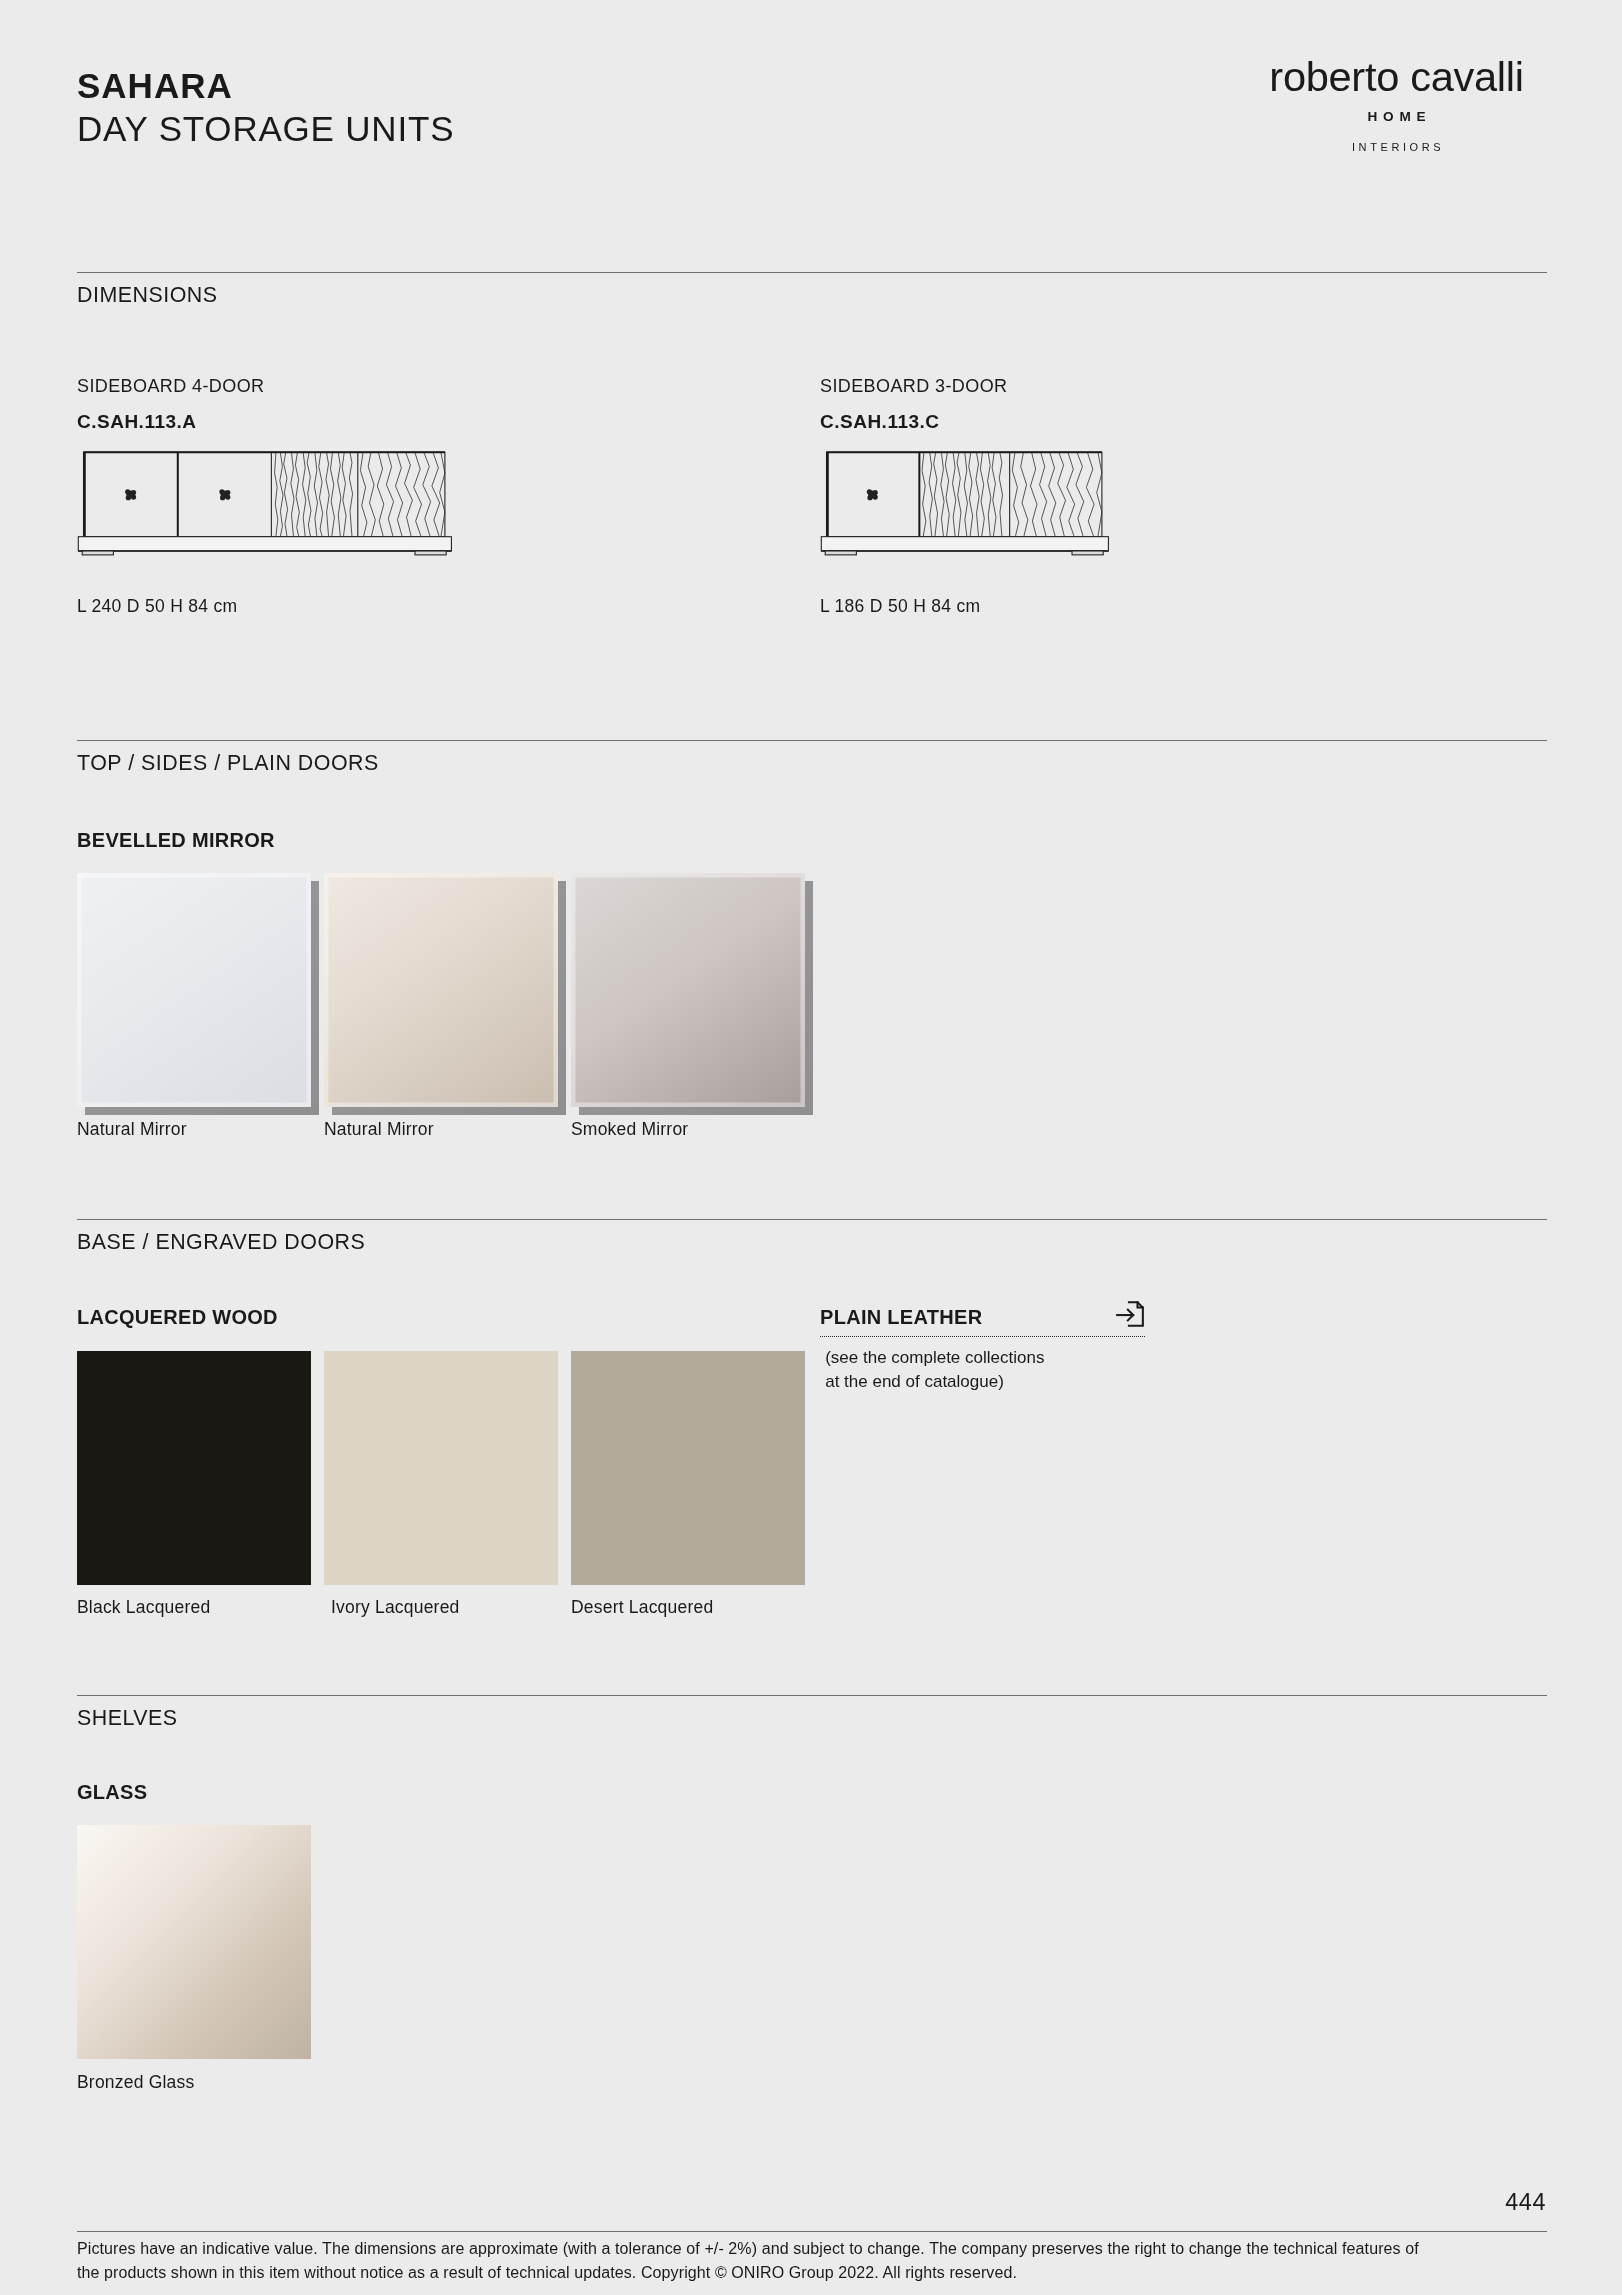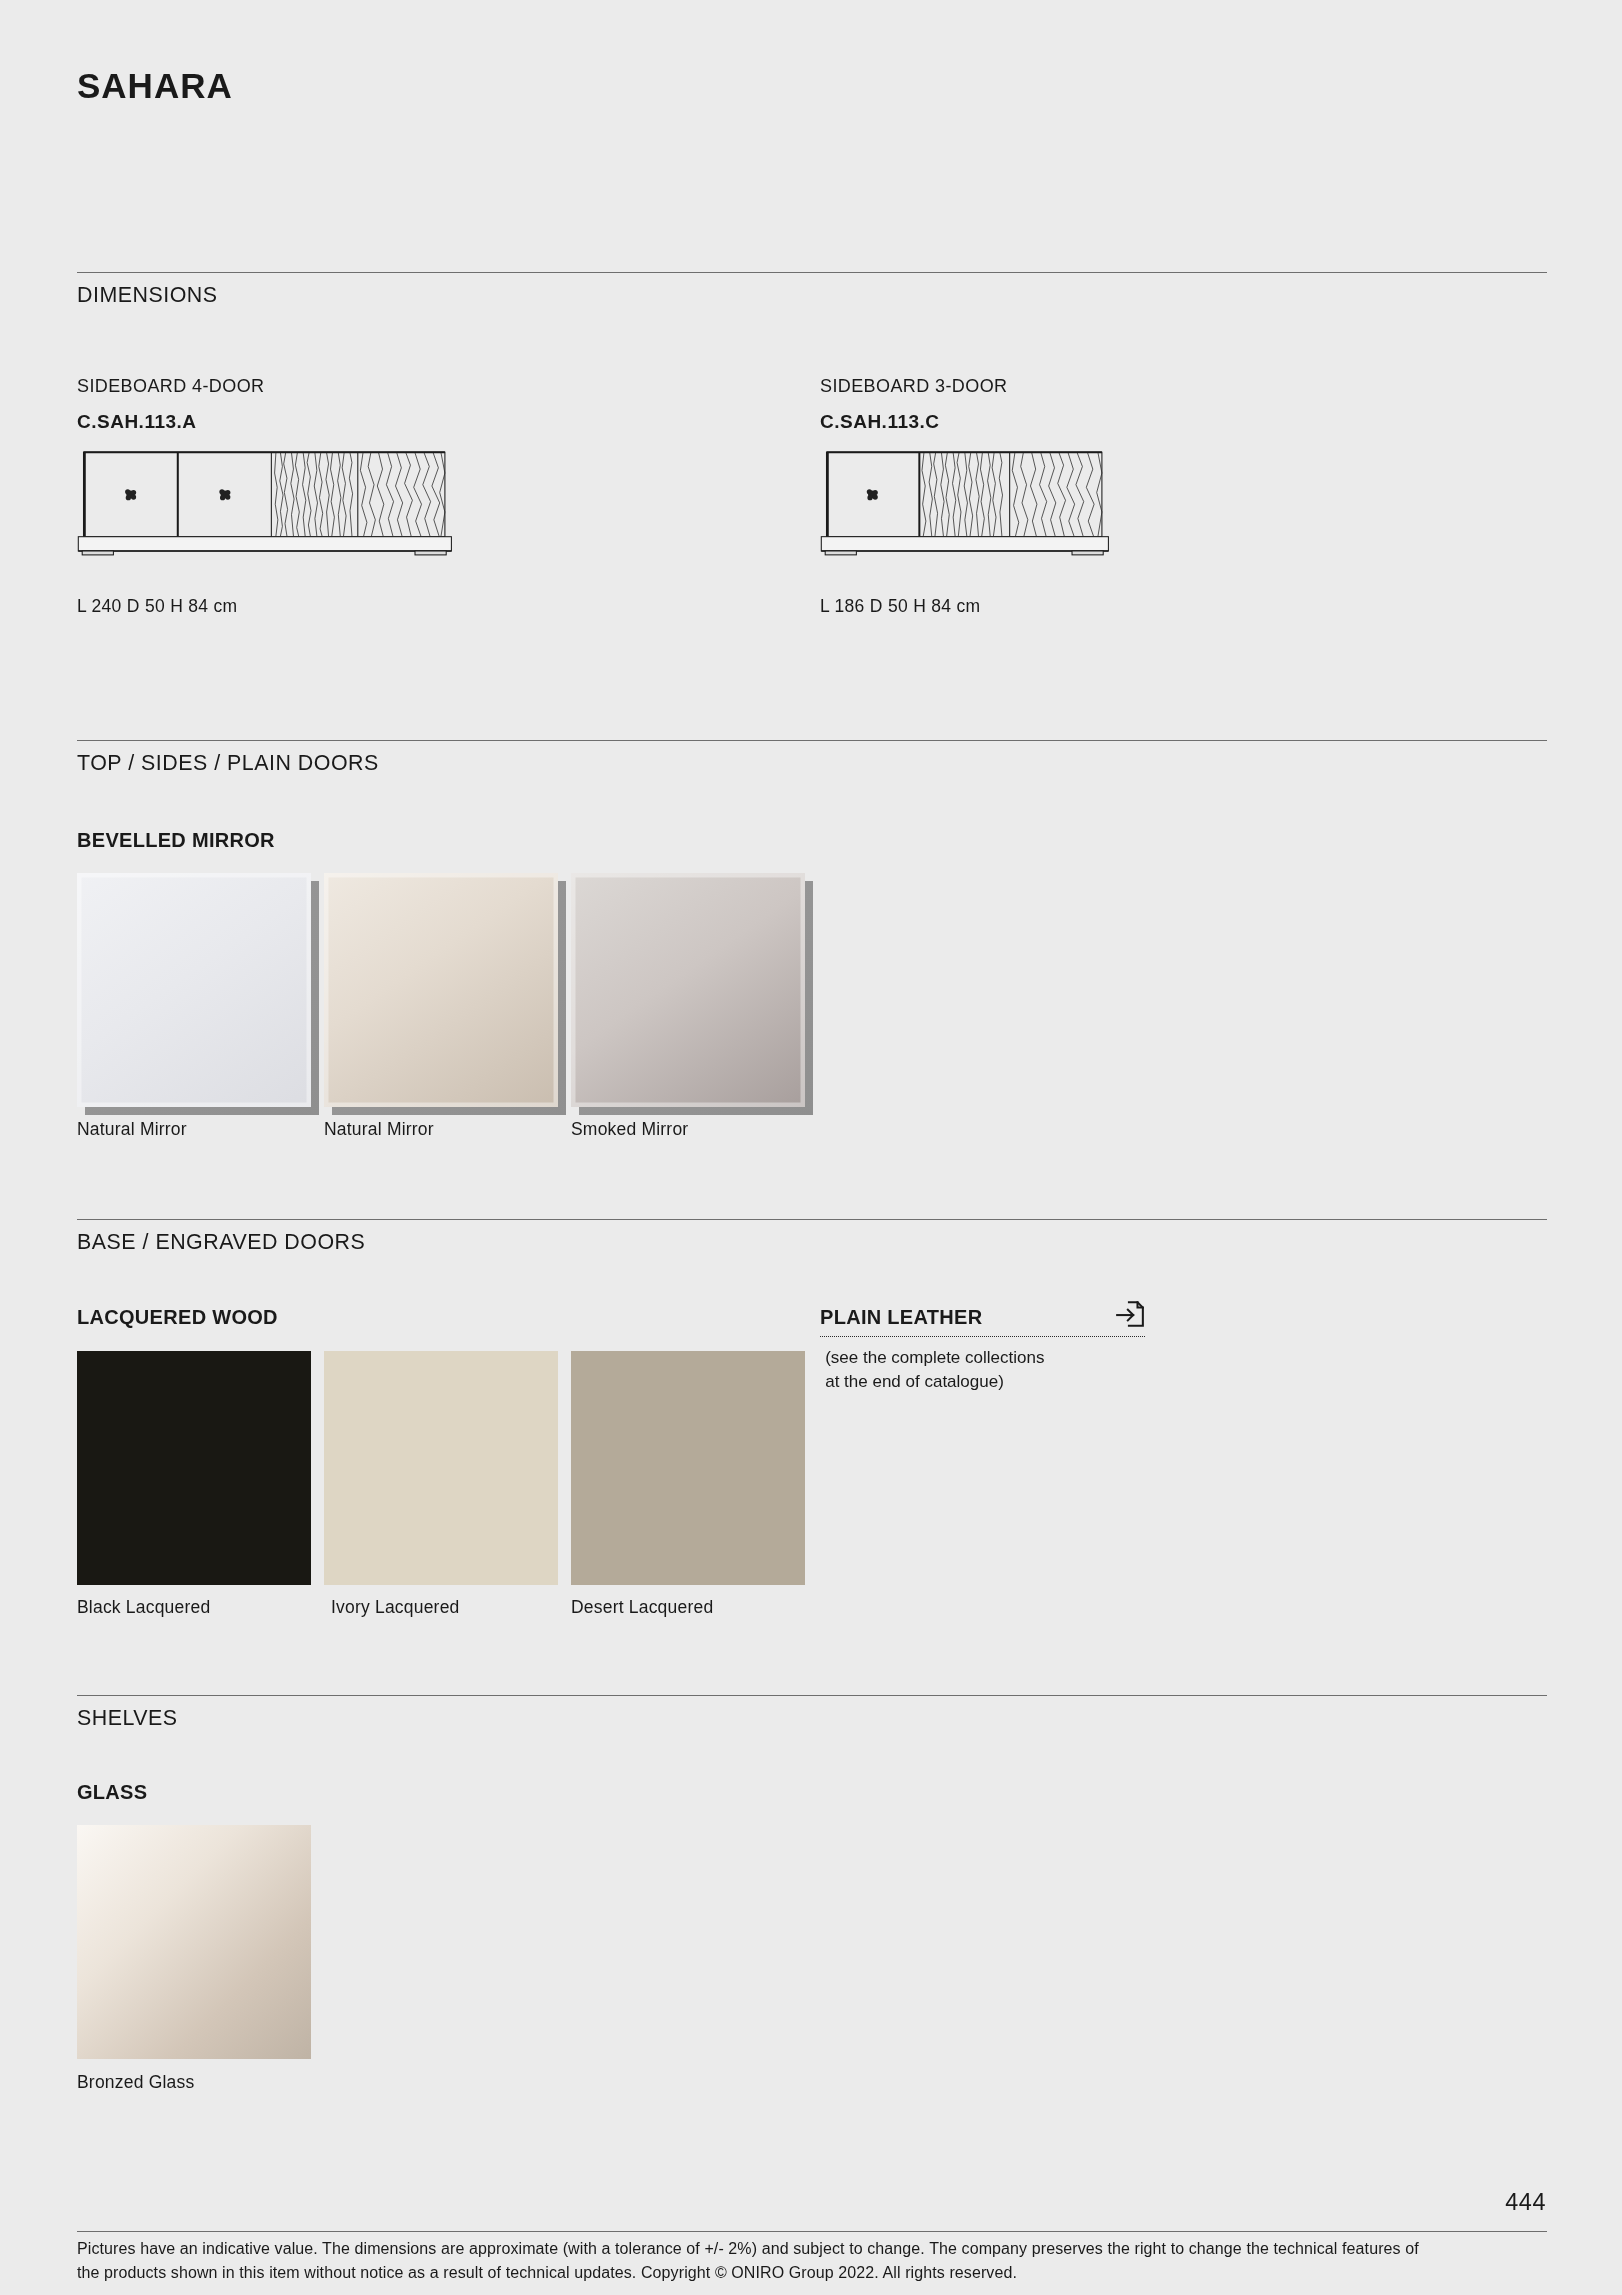--- a/index.html
+++ b/index.html
@@ -101,22 +101,28 @@
     font-size: 16px; font-weight: 300; line-height: 1.52; letter-spacing: 0.1px;
   }
 </style>
 </head>
 <body>
 
 <div class="page">
 
   <div class="header">
     <div class="title-main">SAHARA</div>
-  </div>
-
+    <div class="title-sub">DAY STORAGE UNITS</div>
+  </div>
+
+  <div class="logo">
+    <div class="logo-word">roberto cavalli</div>
+    <div class="logo-home">HOME</div>
+    <div class="logo-interiors">INTERIORS</div>
+  </div>
 
   <div class="rule" style="top:272px"></div>
   <div class="sec-head" style="top:283px">DIMENSIONS</div>
 
   <div class="dim-block" style="left:77px; top:376px">
     <div class="dim-name">SIDEBOARD 4-DOOR</div>
     <div class="dim-code">C.SAH.113.A</div>
   </div>
 
   <svg class="drawing" style="left:77px; top:447px" width="377" height="117" viewBox="0 0 580 180">

